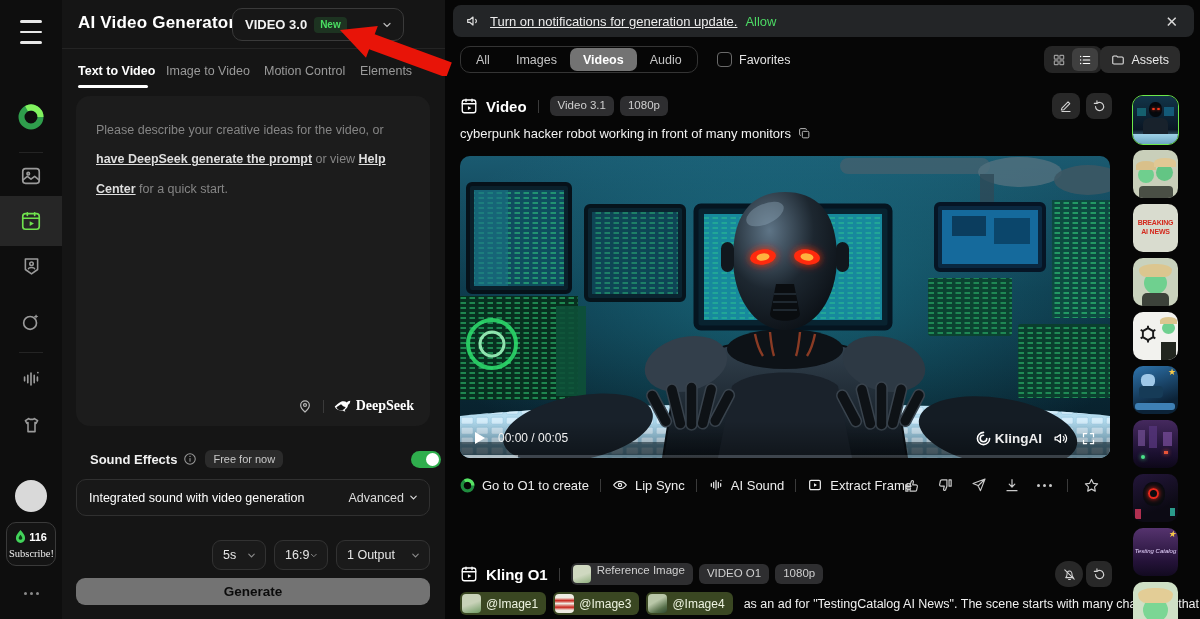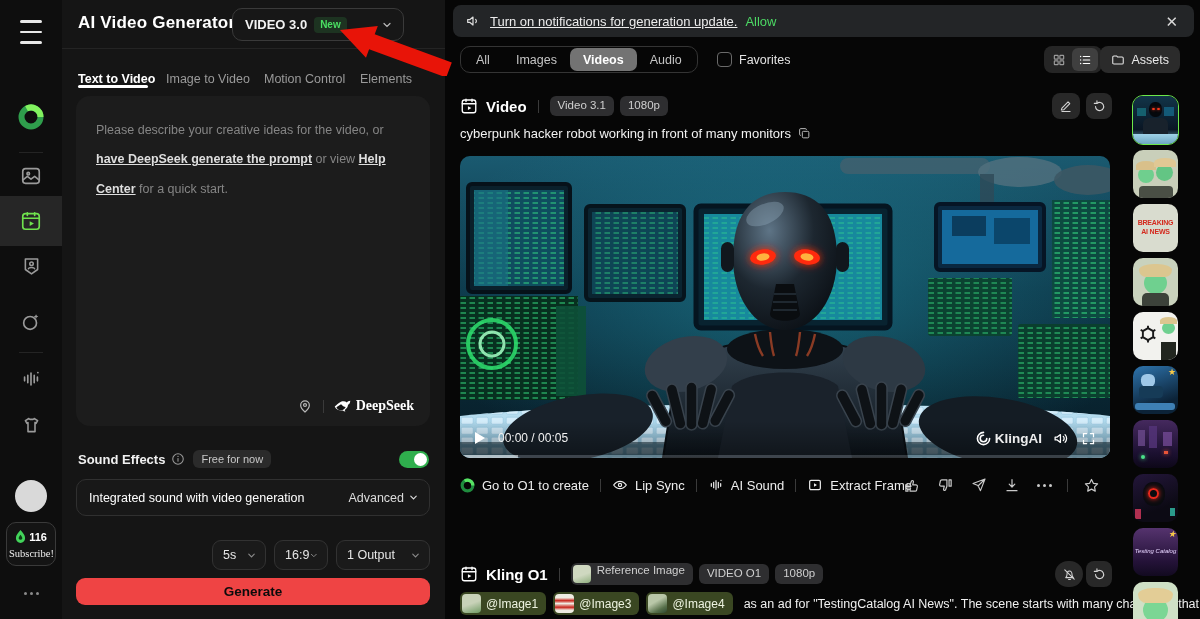--- a/index.html
+++ b/index.html
@@ -27,38 +27,38 @@
   .dots i { width:3px; height:3px; border-radius:50%; background:#8a8a8a; display:block; }
 
   
   .panel { position:absolute; left:62px; top:0; width:383px; height:619px; background:#151515; }
   .panel-title { position:absolute; left:16px; top:13px; font-size:17px; font-weight:bold; letter-spacing:.2px; }
   .model-sel { position:absolute; left:170px; top:8px; width:172px; height:33px; border:1px solid #3a3a3a; border-radius:10px; display:flex; align-items:center; padding:0 10px 0 12px; cursor:pointer; background:#171717; }
   .model-sel .val { font-size:13px; font-weight:bold; color:#f2f2f2; }
   .model-badge { margin-left:7px; background:rgba(64,196,90,.16); color:#4ade62; font-size:10px; font-weight:bold; padding:2.5px 6px; border-radius:4px; }
   .hdr-div { position:absolute; left:0; top:48px; width:383px; height:1px; background:#242424; }
   .tabs { position:absolute; left:0; top:64px; width:383px; }
-  .tab { position:absolute; top:0; font-size:12.5px; color:#9a9a9a; cursor:pointer; white-space:nowrap;margin-top:8px; }
+  .tab { position:absolute; top:0; font-size:12.5px; color:#9a9a9a; cursor:pointer; white-space:nowrap; }
   .tab.active { color:#fff; font-weight:bold; }
   .tab-underline { position:absolute; left:16px; top:85px; width:70px; height:2.5px; background:#fff; border-radius:2px; }
   .prompt-box { position:absolute; left:14px; top:96px; width:354px; height:330px; background:#1c1c1c; border-radius:14px; cursor:text; }
   .prompt-hint { padding:20px 20px 0; font-size:12.5px; line-height:2.35; color:#858585; }
   .prompt-hint a { color:#dedede; font-weight:bold; text-decoration:underline; cursor:pointer; }
   .ds-row { position:absolute; right:16px; bottom:12px; display:flex; align-items:center; gap:10px; color:#b9b9b9; }
   .ds-brand { display:flex; align-items:center; gap:5px; color:#fff; font-family:"Liberation Serif", serif; font-weight:bold; font-size:14px; }
-  .se-row { position:absolute; left:16px; top:450px; width:351px; display:flex; align-items:center; }
+  .se-row { position:absolute; left:28px; top:450px; width:351px; display:flex; align-items:center; }
   .se-label { font-size:13px; font-weight:bold; color:#f0f0f0; }
   .free-badge { margin-left:8px; background:#2b2b2b; color:#c8c8c8; font-size:11px; padding:3px 8px; border-radius:6px; }
   .toggle { position:absolute; right:0; width:30px; height:17px; border-radius:9px; background:#2fae4d; cursor:pointer; }
   .toggle .knob { position:absolute; right:2px; top:2px; width:13px; height:13px; border-radius:50%; background:#fff; }
   .adv-box { position:absolute; left:14px; top:479px; width:354px; height:37px; border:1px solid #303030; border-radius:10px; display:flex; align-items:center; padding:0 10px 0 12px; background:#181818; }
   .adv-ph { font-size:12.5px; color:#ffffff; flex:1; }
   .adv-lbl { font-size:12.5px; color:#dcdcdc; display:flex; align-items:center; gap:4px; cursor:pointer; }
   .sel { position:absolute; top:540px; height:30px; border:1px solid #323232; border-radius:9px; background:#1a1a1a; display:flex; align-items:center; justify-content:space-between; padding:0 8px 0 10px; font-size:12.5px; color:#e6e6e6; cursor:pointer; }
-  .gen-btn { position:absolute; left:14px; top:578px; width:354px; height:27px; border-radius:9px; background:#ef4444; color:#0b0b0b; font-size:13.5px; font-weight:bold; display:flex; align-items:center; justify-content:center; cursor:pointer; }
+  .gen-btn { position:absolute; left:14px; top:578px; width:354px; height:27px; border-radius:9px; background:#737373; color:#0b0b0b; font-size:13.5px; font-weight:bold; display:flex; align-items:center; justify-content:center; cursor:pointer; }
   .chev { color:#8a8a8a; }
 
   
   .pointer-arrow { position:absolute; left:334px; top:24px; z-index:50; pointer-events:none; }
 
   
   .main { position:absolute; left:445px; top:0; right:0; height:619px; }
   .notif { position:absolute; left:8px; top:5px; right:6px; height:32px; background:#232527; border-radius:8px; display:flex; align-items:center; padding:0 16px 0 12px; }
   .notif .msg { font-size:13px; color:#ececec; margin-left:9px;text-decoration:underline; }
   .notif .allow { font-size:13px; color:#4cd964; margin-left:8px; cursor:pointer; }

